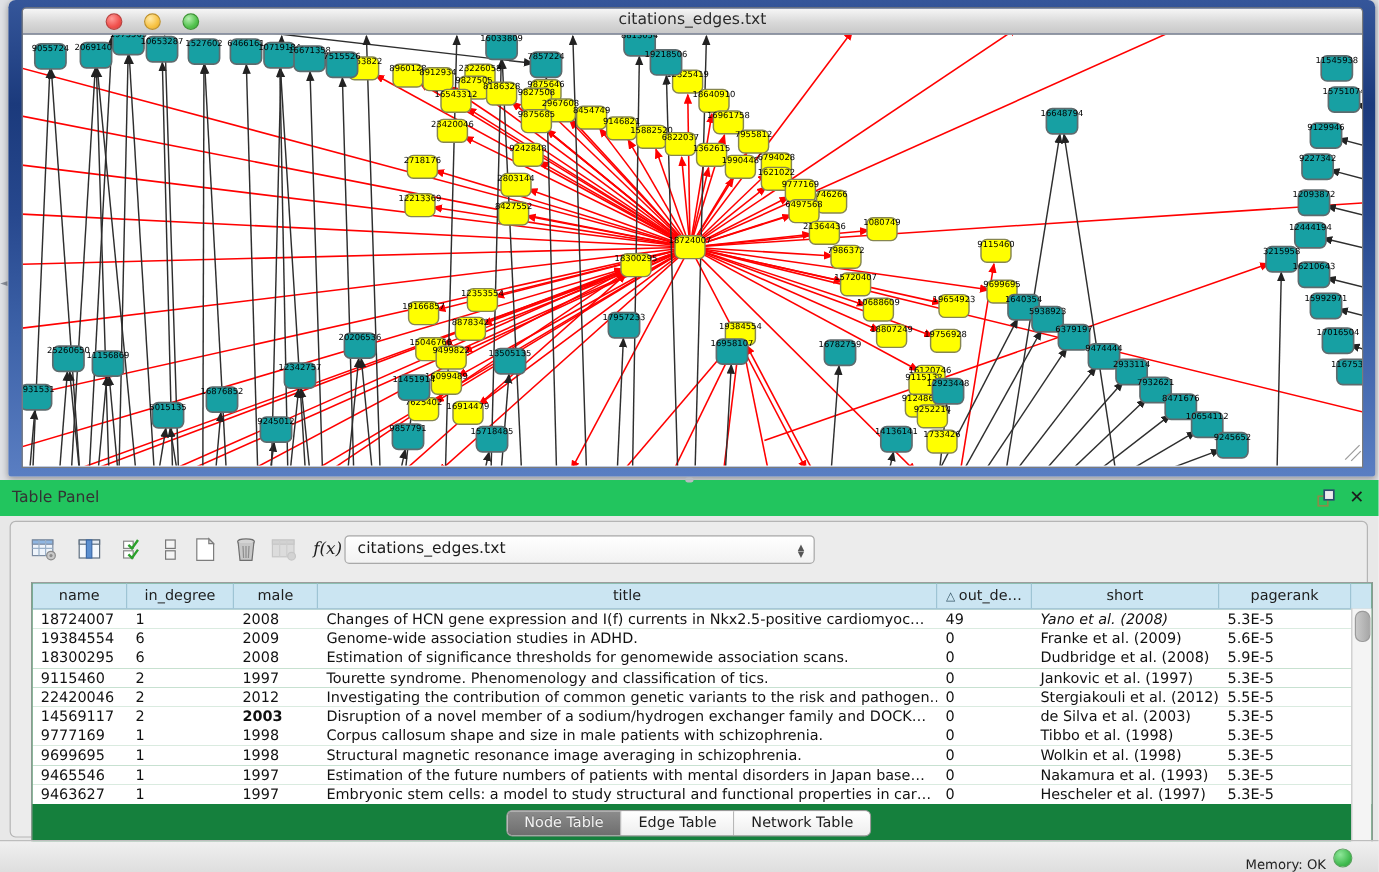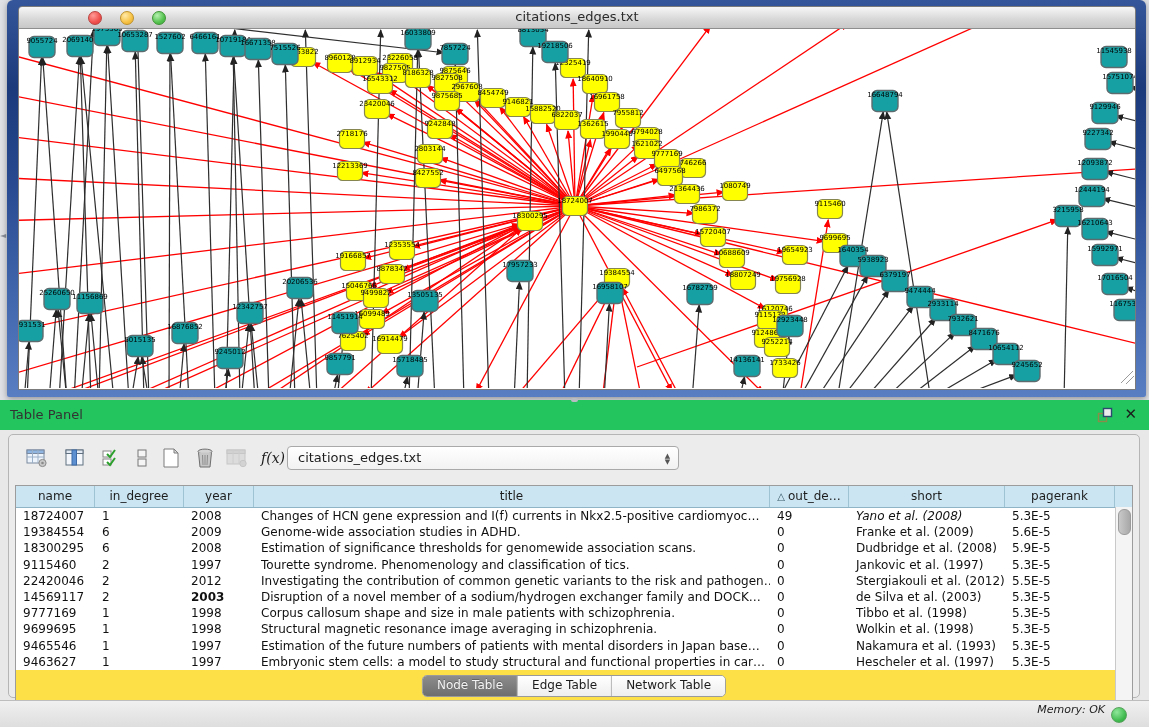--- a/index.html
+++ b/index.html
@@ -46,22 +46,22 @@
   .tbtn{position:absolute;top:2px;width:28px;height:26px;display:flex;align-items:center;justify-content:center;cursor:pointer;}
   .tbtn.disabled{opacity:.45;cursor:default;}
   .fx-label{font-family:"DejaVu Serif","Liberation Serif",serif;font-style:italic;font-size:14px;color:#1a1a1a;}
   .tp-select{position:absolute;left:278px;top:3px;width:392px;height:24px;box-sizing:border-box;
              background:linear-gradient(#ffffff,#f2f2f2);border:1px solid #a9a9a9;border-radius:4px;
              font-size:13px;color:#1c1c1c;line-height:22px;padding-left:10px;cursor:pointer;}
   .tp-select .stepper{position:absolute;right:4px;top:3px;width:13px;height:17px;display:flex;flex-direction:column;
              align-items:center;justify-content:center;color:#555;font-size:7px;line-height:6px;}
 
   
-  .dtable{position:absolute;left:6px;top:50px;width:1118px;height:228px;box-sizing:border-box;
-          border:1px solid #9c9c9c;background:#fde047;overflow:hidden;}
+  .dtable{position:absolute;left:17px;top:50px;width:1118px;height:228px;box-sizing:border-box;
+          border:1px solid #9c9c9c;background:#15803d;overflow:hidden;}
   .dt-headrow{display:flex;height:21px;background:#cbe5f2;border-bottom:1px solid #8fb4c6;}
   .dt-hcell{box-sizing:border-box;border-right:1px solid #9ec4d4;font-size:12px;color:#1d1d1d;
             text-align:center;line-height:20px;overflow:hidden;white-space:nowrap;cursor:pointer;}
   .dt-row{display:flex;height:16.2px;background:#fff;}
   .dt-cell{box-sizing:border-box;font-size:12px;color:#111;line-height:16px;padding-left:7px;
            overflow:hidden;white-space:nowrap;}
   .sort-tri{font-size:10px;color:#3a5a6a;margin-right:3px;}
   .vscroll{position:absolute;right:0px;top:21px;bottom:0;width:16px;background:#f4f4f4;border-left:1px solid #c9c9c9;}
   .vthumb{position:absolute;left:2px;top:2px;width:11px;height:24px;border-radius:6px;
           background:linear-gradient(90deg,#c9c9c9,#a8a8a8);border:1px solid #9b9b9b;}
@@ -70,21 +70,21 @@
   .tab-bar{position:absolute;left:50%;transform:translateX(-50%);top:240px;height:20px;display:flex;
            border:1px solid #9a9a9a;border-radius:5px;overflow:hidden;background:#fff;}
   .tab{font-size:12px;color:#1c1c1c;line-height:19px;padding:0 14px;background:linear-gradient(#ffffff,#eeeeee);
        border-right:1px solid #b0b0b0;cursor:pointer;white-space:nowrap;}
   .tab:last-child{border-right:none;}
   .tab.selected{background:linear-gradient(#8c8c8c,#6e6e6e);color:#f3f3f3;text-shadow:0 -1px 0 rgba(0,0,0,.25);}
 
   
   .status-bar{position:absolute;left:0;top:700px;width:1149px;height:27px;
               background:linear-gradient(#f0f0f0,#dddddd);border-top:1px solid #bdbdbd;}
-  .mem-label{position:absolute;right:44px;top:2px;font-size:11px;color:#222;font-style:italic;}
+  .mem-label{position:absolute;right:44px;top:13px;font-size:11px;color:#222;}
   .mem-dot{position:absolute;right:22px;top:6px;width:14px;height:14px;border-radius:50%;
            background:radial-gradient(circle at 35% 30%,#8fe79a,#3fba4e 65%,#2f9e3e);border:1px solid #57a35c;}
 </style>
 </head>
 <body>
 
 <div class="stage">
 
   <div class="desktop">
     <div class="collapse-arrow">◄</div>
@@ -792,21 +792,21 @@
             <span>▲</span>
             <span>▼</span>
           </span>
       </div>
     </div>
 
     <div class="dtable">
       <div class="dt-headrow">
           <div class="dt-hcell" style="width: 79px;">name</div>
           <div class="dt-hcell" style="width: 89px;">in_degree</div>
-          <div class="dt-hcell" style="width: 70px;">year</div>
+          <div class="dt-hcell" style="width: 70px;">male</div>
           <div class="dt-hcell" style="width: 516px;">title</div>
           <div class="dt-hcell" style="width: 79px;"><span class="sort-tri">△</span>out_de…</div>
           <div class="dt-hcell" style="width: 156px;">short</div>
           <div class="dt-hcell" style="width: 110px;">pagerank</div>
         </div>
       <div>
           <div class="dt-row">
             <div class="dt-cell" style="width: 79px;">18724007</div>
             <div class="dt-cell" style="width: 89px;">1</div>
             <div class="dt-cell" style="width: 70px;">2008</div>

